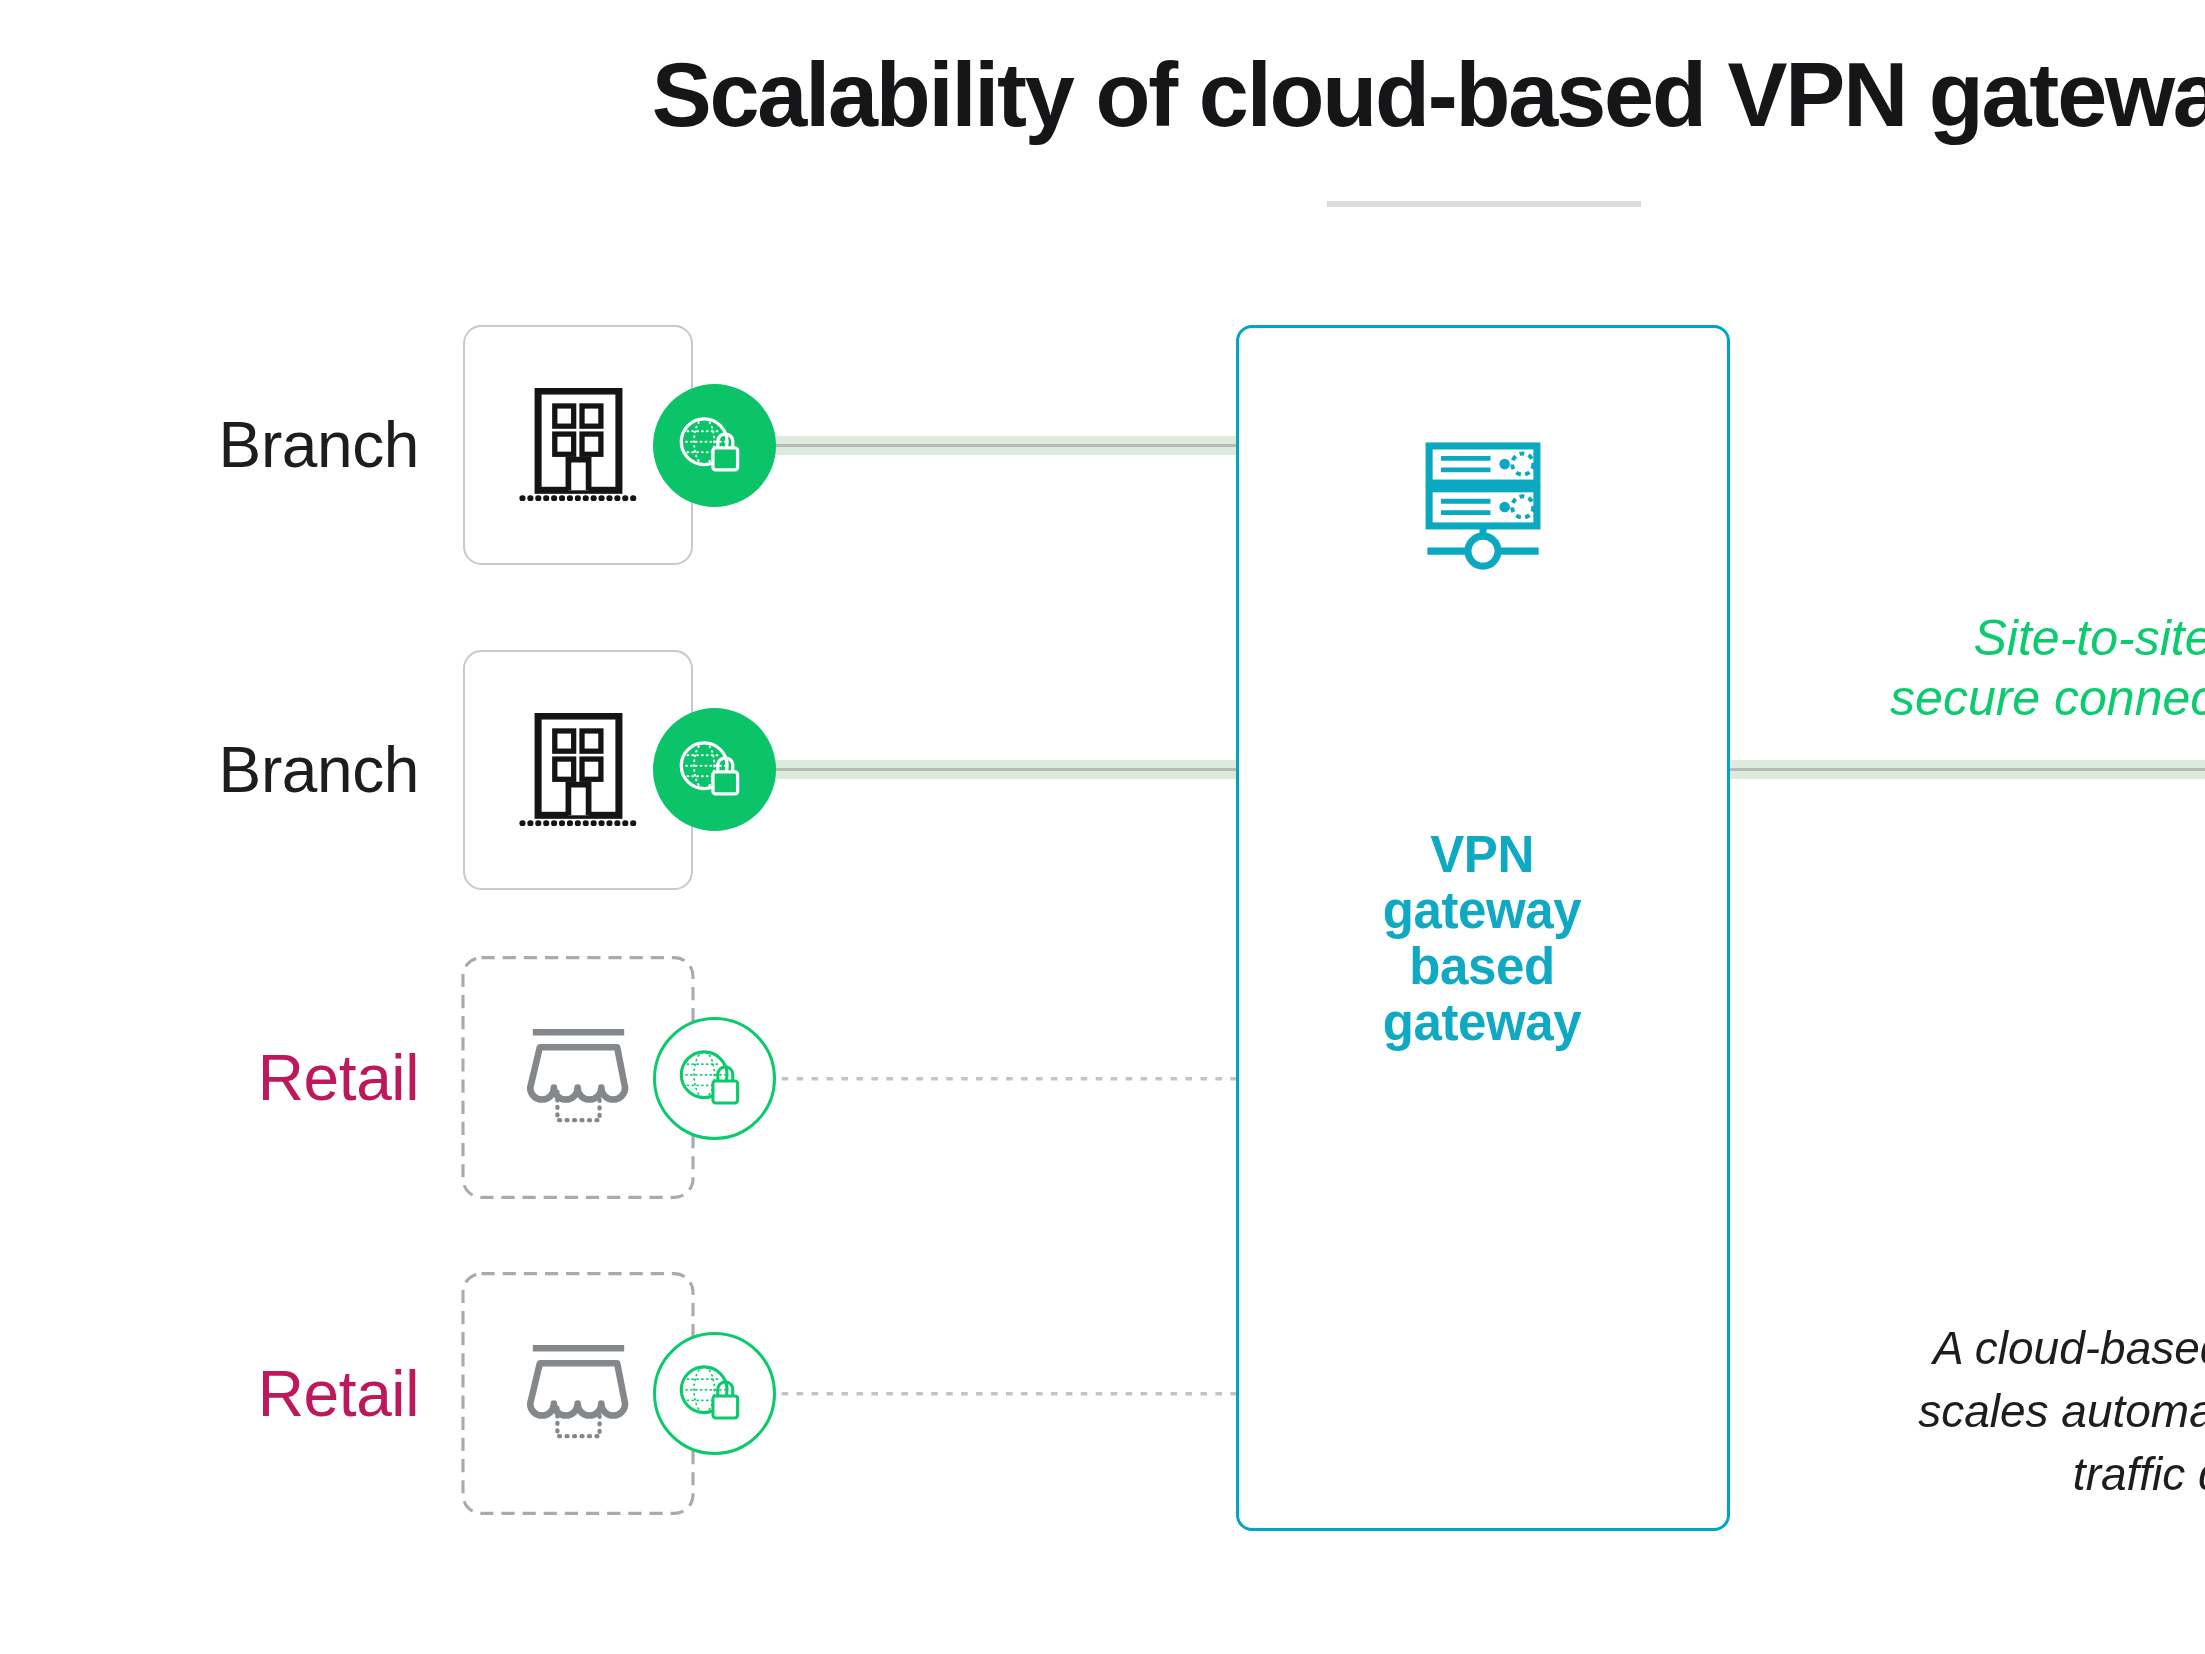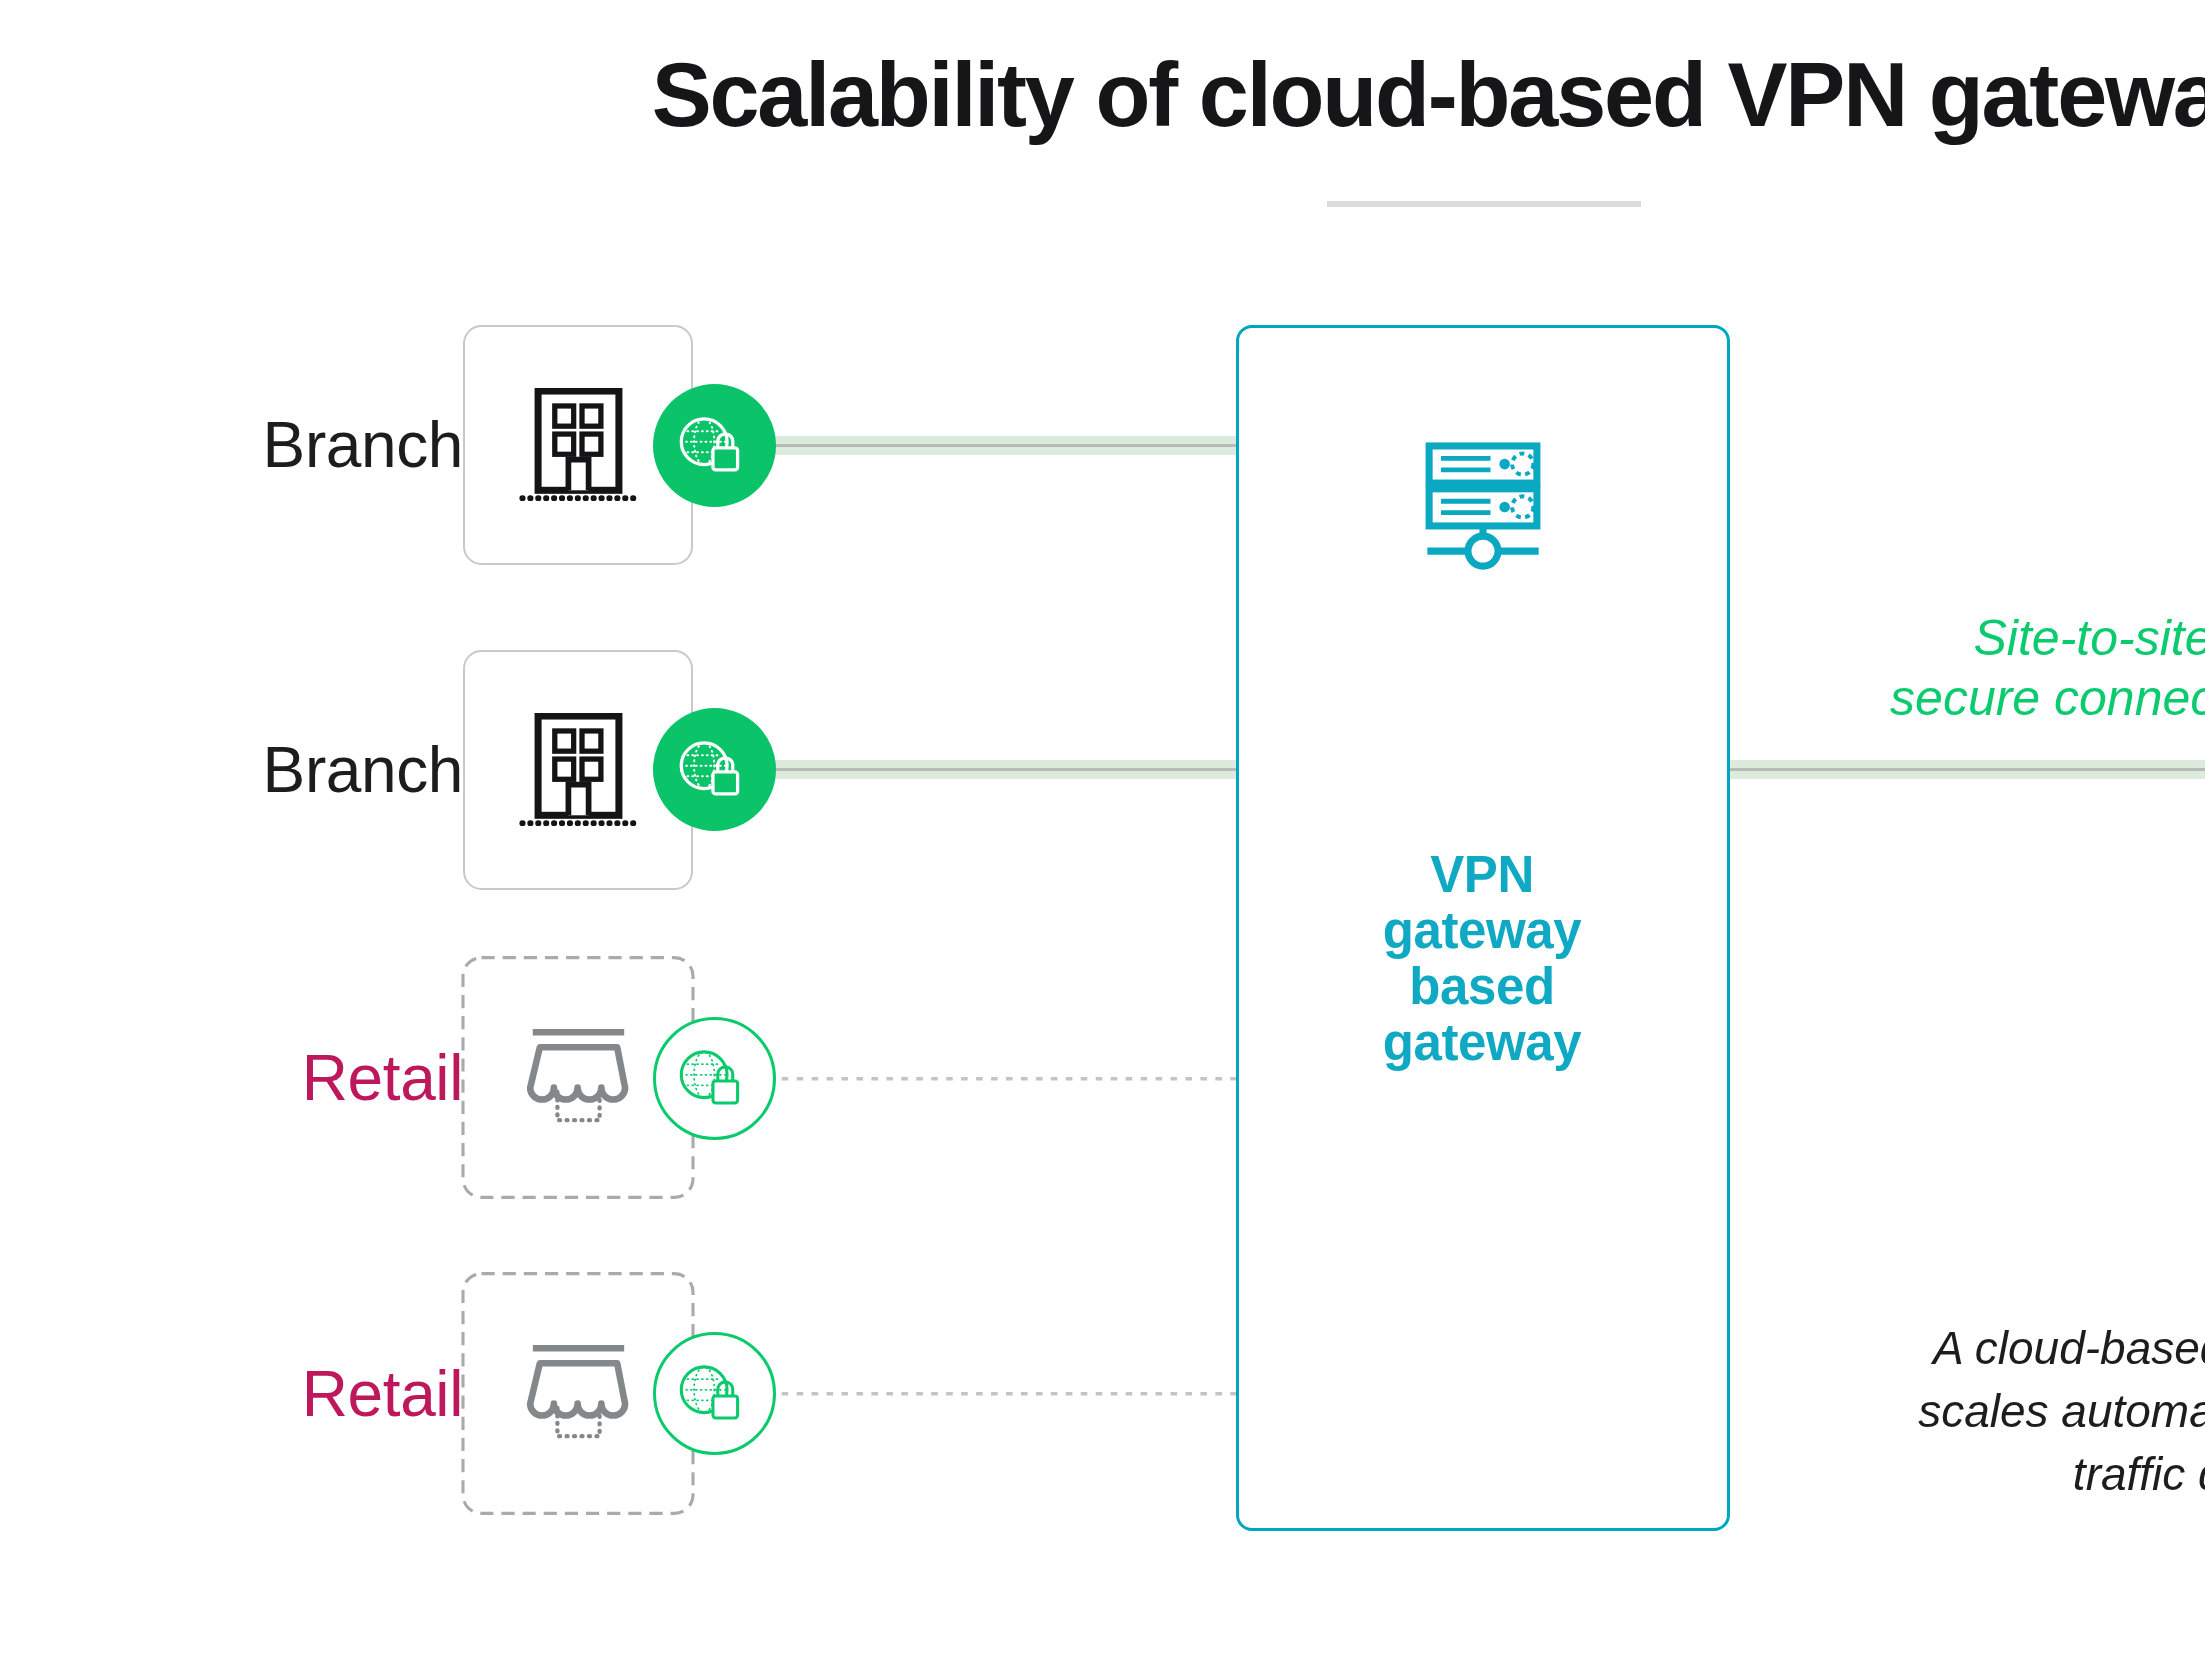--- a/index.html
+++ b/index.html
@@ -20,21 +20,21 @@
   .title-divider{
     position:absolute;left:1484px;top:201px;width:314px;height:6.2px;
     transform:translateX(-50%);
     background:#dcdcdc;
   }
   
   .site-label{
     position:absolute;left:419px;
     transform:translate(-100%,-50%);
     font-size:64px;font-weight:500;letter-spacing:-0.4px;
-    color:#1d1d1f;white-space:nowrap;margin-left:44px;
+    color:#1d1d1f;white-space:nowrap;
   }
   .site-label.gray{color:#be185d;}
   .site-box{
     position:absolute;left:463px;width:230px;height:240px;
     box-sizing:border-box;background:#ffffff;
     border:2.6px solid #c8c9ca;border-radius:18.5px;
     display:flex;align-items:center;justify-content:center;
     z-index:2;
   }
   .site-box.dashed{border:none;background:transparent;}
@@ -66,21 +66,21 @@
   .dotline.d3{top:1385px;}
   
   .gateway-box{
     position:absolute;left:1236px;top:325px;width:494px;height:1206px;
     box-sizing:border-box;background:#ffffff;
     border:3.5px solid #00a6bf;border-radius:16px;
     z-index:2;
   }
   .server-icon{position:absolute;left:1425px;top:442px;z-index:3;}
   .gateway-label{
-    position:absolute;left:1482px;top:847px;transform:translateX(-50%);
+    position:absolute;left:1482px;top:827px;transform:translateX(-50%);
     text-align:center;z-index:3;
     font-size:51px;font-weight:700;line-height:56px;letter-spacing:-0.4px;
     color:#10a9c4;white-space:nowrap;
   }
   
   .connection-label{
     position:absolute;left:2093px;top:608px;transform:translateX(-50%);
     text-align:center;z-index:3;
     font-size:50px;font-style:italic;line-height:60px;
     color:#0bcb6e;white-space:nowrap;

